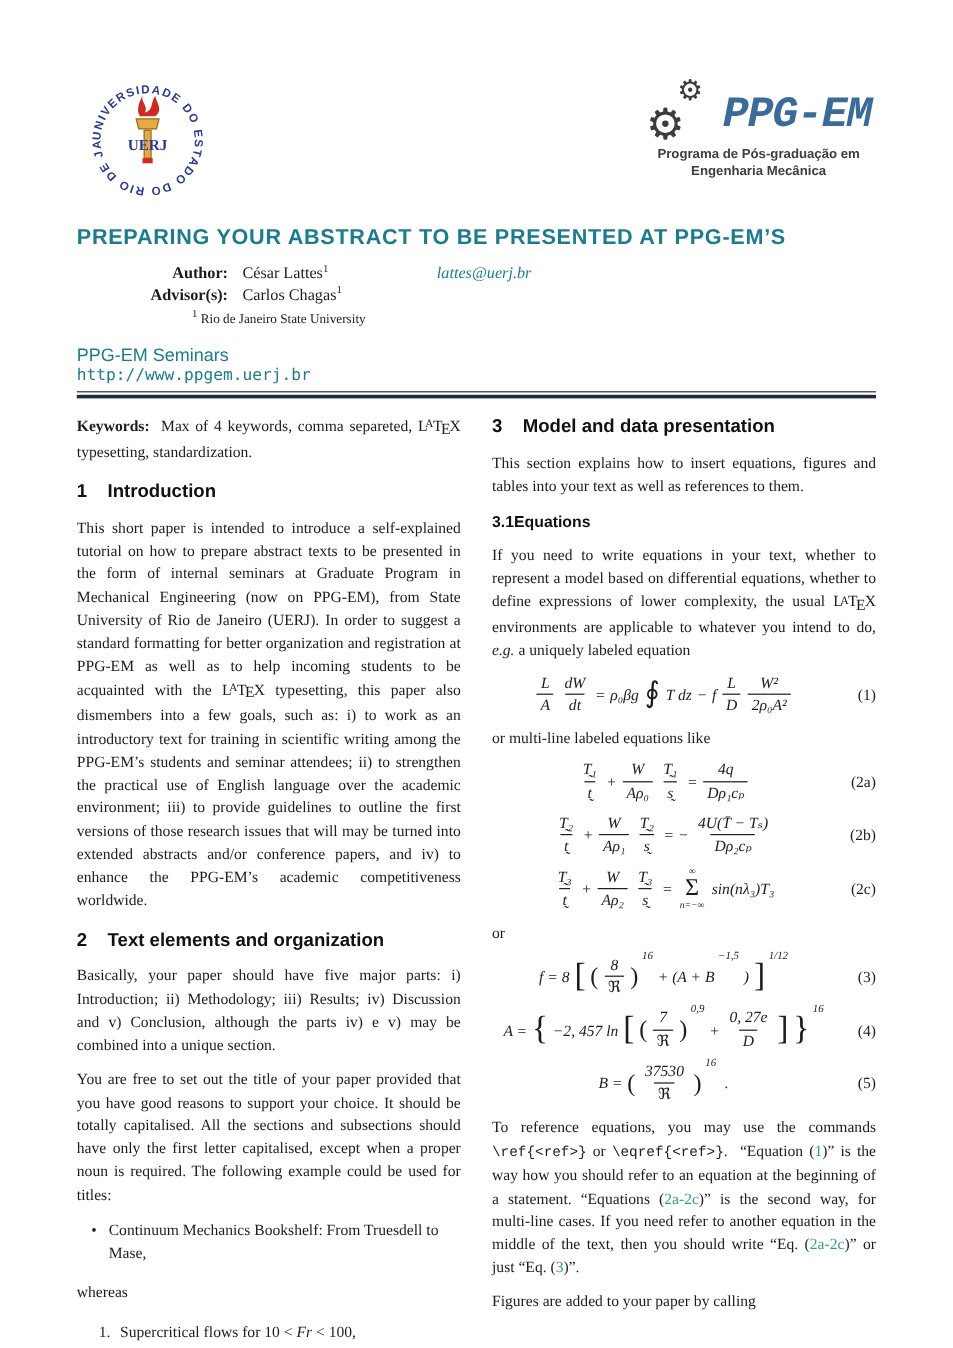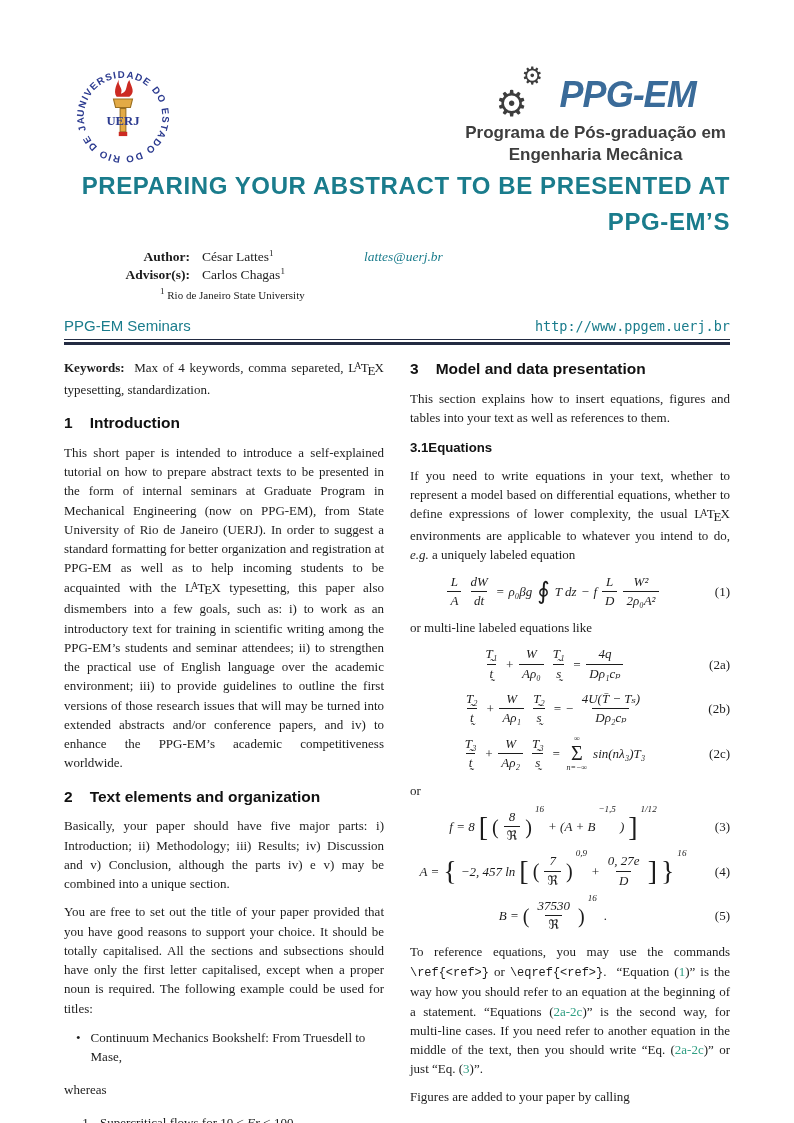--- a/index.html
+++ b/index.html
@@ -18,36 +18,36 @@
     padding:64px 64px 0;font-family:var(--serif);color:var(--ink);position:relative;}
 
   
   .logo-row{display:flex;justify-content:space-between;align-items:flex-start;height:104px;}
   .uerj-logo{width:106px;height:106px;margin-left:6px;}
   .ppgem-logo{display:flex;flex-direction:column;align-items:center;margin-right:4px;margin-top:6px;}
   .ppgem-top{display:flex;align-items:center;}
   .gearbox{position:relative;width:52px;height:50px;}
   .gear-big{position:absolute;left:0;bottom:-2px;font-size:36px;line-height:1;color:#3d3d3d;font-family:var(--sans);}
   .gear-small{position:absolute;left:26px;top:-6px;font-size:24px;line-height:1;color:#3d3d3d;font-family:var(--sans);}
-  .ppgem-name{font-family:Liberation Sans, sans-serif;font-style:italic;font-weight:bold;font-size:36px;
+  .ppgem-name{font-family:Liberation Mono, monospace;font-style:italic;font-weight:bold;font-size:36px;
     color:var(--blue);letter-spacing:-1px;margin-left:12px;}
-  .ppgem-sub{font-family:var(--sans);font-weight:bold;font-size:17px;color:#3d3d3d;
+  .ppgem-sub{font-family:var(--sans);font-weight:bold;font-size:11px;color:#3d3d3d;
     text-align:center;line-height:1.3;margin-top:2px;}
 
-  .doc-title{font-family:var(--sans);font-weight:bold;color:var(--teal);text-align:right;
-    font-size:24px;line-height:1.5;letter-spacing:0.6px;}
+  .doc-title{font-family:var(--sans);font-weight:bold;color:var(--teal);text-align:left;
+    font-size:18px;line-height:1.5;letter-spacing:0.6px;margin-top:16px;}
 
   .author-grid{display:grid;grid-template-columns:110px 150px auto;column-gap:12px;
     font-size:13.5px;line-height:1.35;margin:8px 0 0 16px;}
   .agr-label{font-weight:bold;text-align:right;}
   .sup{font-size:9px;vertical-align:super;line-height:0;}
   .email{color:var(--teal);font-style:italic;text-decoration:none;}
   .affiliation{font-size:11px;margin:5px 0 16px 96px;}
 
-  .seminar-bar{display:flex;justify-content:space-between;align-items:baseline;margin-top:2px;}
+  .seminar-bar{display:flex;justify-content:space-between;align-items:baseline;margin-top:2px;flex-direction:column;}
   .seminar-left{font-family:var(--sans);font-size:15px;color:var(--teal);}
   .seminar-right{font-family:var(--mono);font-size:13.5px;color:var(--teal);text-decoration:none;}
   .rule-thin{height:1px;background:var(--navy);margin-top:5px;}
   .rule-thick{height:2.5px;background:var(--navy);margin-top:2px;}
 
   
   .columns{display:flex;gap:26px;margin-top:13px;}
   .col{width:320px;font-size:13px;line-height:1.48;text-align:justify;}
   .para{margin-bottom:9px;}
   .rich{white-space:pre-wrap;}

